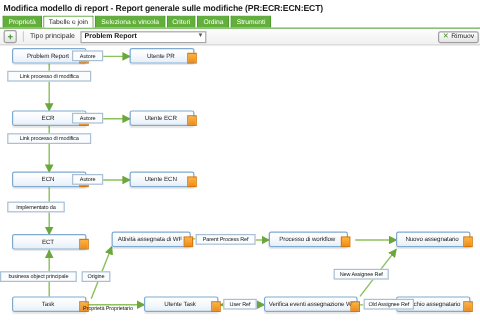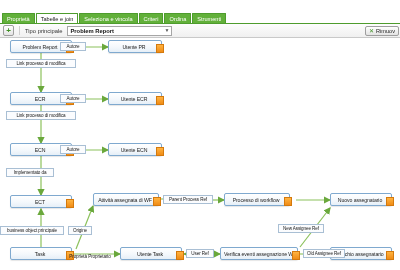--- a/index.html
+++ b/index.html
@@ -111,20 +111,23 @@
     display:flex;align-items:center;justify-content:center;
     font-size:4.6px;color:#202020;white-space:nowrap;
     padding:0 2px;letter-spacing:-0.1px;z-index:5;
   }
 </style>
 </head>
 <body>
 
 <div class="app">
 
+  <div class="title-bar">
+    <div class="title-text">Modifica modello di report - Report generale sulle modifiche (PR:ECR:ECN:ECT)</div>
+  </div>
 
   <div class="tab-bar">
     <div class="tab">Proprietà</div>
     <div class="tab active">Tabelle e join</div>
     <div class="tab">Seleziona e vincola</div>
     <div class="tab">Criteri</div>
     <div class="tab">Ordina</div>
     <div class="tab">Strumenti</div>
   </div>
 

